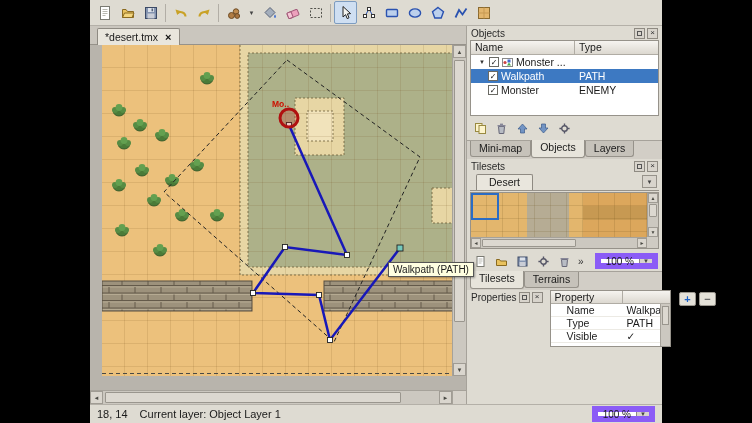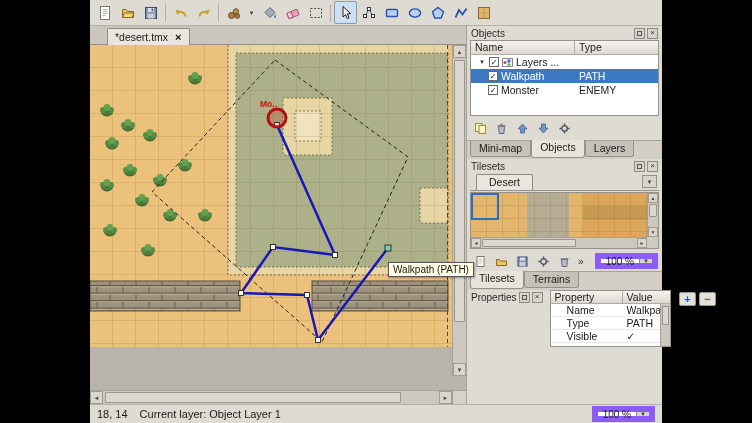--- a/index.html
+++ b/index.html
@@ -18,26 +18,26 @@
   .tbtn { width:23px; height:23px; display:flex; align-items:center; justify-content:center; border:1px solid transparent; border-radius:2px; flex:none; background:transparent; }
   .tbtn.pressed { border:1px solid #7d9cc0; background:#cfdff2; }
   .tbtn.narrow { width:13px; }
   .tbtn .dd { font-size:6px; color:#444; }
   .tsep { width:1px; height:18px; background:#b2aea6; margin:0 3px; flex:none; }
   svg { display:block; }
 
   
   .content { flex:1; display:flex; min-height:0; }
   .editor { width:376px; display:flex; flex-direction:column; flex:none; }
-  .tabbar { height:19px; background:#cac6be; display:flex; align-items:flex-end; padding-left:17px; border-bottom:1px solid #96928a; flex:none; }
+  .tabbar { height:19px; background:#cac6be; display:flex; align-items:flex-end; padding-left:7px; border-bottom:1px solid #96928a; flex:none; }
   .doc-tab { background:#e9e6dd; border:1px solid #8e8a82; border-bottom:none; border-radius:2px 2px 0 0; height:17px; display:flex; align-items:center; gap:7px; padding:0 7px; font-size:10.5px; margin-bottom:-1px; }
   .doc-tab .close { font-weight:bold; font-size:11px; line-height:10px; color:#111; }
 
   .canvas-wrap { position:relative; flex:1; background:#b8b4ac; overflow:visible; }
-  .canvas { position:absolute; left:0; top:0; width:362px; height:302px; overflow:hidden; }
+  .canvas { position:absolute; left:12px; top:0; width:362px; height:344px; overflow:hidden; }
 
   .tooltip { position:absolute; left:298px; top:217px; background:#ffffe1; border:1px solid #555; font-size:10px; padding:1px 4px; white-space:nowrap; z-index:6; box-shadow:1px 1px 2px rgba(0,0,0,0.35); }
 
   
   .vscroll { position:absolute; right:0; top:0; width:14px; height:331px; background:#ccc8c0; border-left:1px solid #a6a29a; display:flex; flex-direction:column; }
   .hscroll { position:absolute; left:0; bottom:0; width:362px; height:14px; background:#ccc8c0; border-top:1px solid #a6a29a; display:flex; }
   .corner { position:absolute; right:0; bottom:0; width:14px; height:14px; background:#d6d2ca; border-left:1px solid #a6a29a; border-top:1px solid #a6a29a; }
   .sarrow { flex:none; width:13px; height:13px; background:#dad6ce; border:1px solid #a09c94; display:flex; align-items:center; justify-content:center; font-size:6px; color:#4a4a44; }
   .strack { flex:1; position:relative; }
   .sthumb { position:absolute; background:#dcd8d0; border:1px solid #9a968e; border-radius:1px; }
@@ -337,21 +337,21 @@
             <div class="c1">
               <span class="indent4"></span>
               <span class="exp">▼</span>
               <span class="cb">✓</span>
               <svg width="11" height="9">
                     <rect x="0.5" y="0.5" width="10" height="8" fill="#fff" stroke="#888"></rect>
                     <circle cx="3" cy="4.5" r="1.6" fill="#cc4444"></circle>
                     <rect x="5.5" y="1.5" width="3" height="3" fill="#4466cc"></rect>
                     <polygon points="5,7.5 7,4.5 9,7.5" fill="#44aa44"></polygon>
                   </svg>
-              <span>Layers ...</span>
+              <span>Monster ...</span>
             </div>
             <div class="c2"></div>
           </div>
           <div class="tree-row selected">
             <div class="c1">
               <span class="indent14"></span>
               <span class="cb">✓</span>
               <span>Walkpath</span>
             </div>
             <div class="c2">PATH</div>
@@ -495,21 +495,20 @@
           <span>Properties</span>
           <span class="spacer"></span>
           <span class="dock-btn">
                 <span class="float-box"></span>
               </span>
           <span class="dock-btn">×</span>
         </div>
         <div class="ptable">
           <div class="phead">
             <div class="pc1">Property</div>
-            <div class="pc2">Value</div>
           </div>
           <div class="prow">
             <div class="pc1">Name</div>
             <div class="pc2">Walkpath</div>
           </div>
           <div class="prow">
             <div class="pc1">Type</div>
             <div class="pc2">PATH</div>
           </div>
           <div class="prow">

